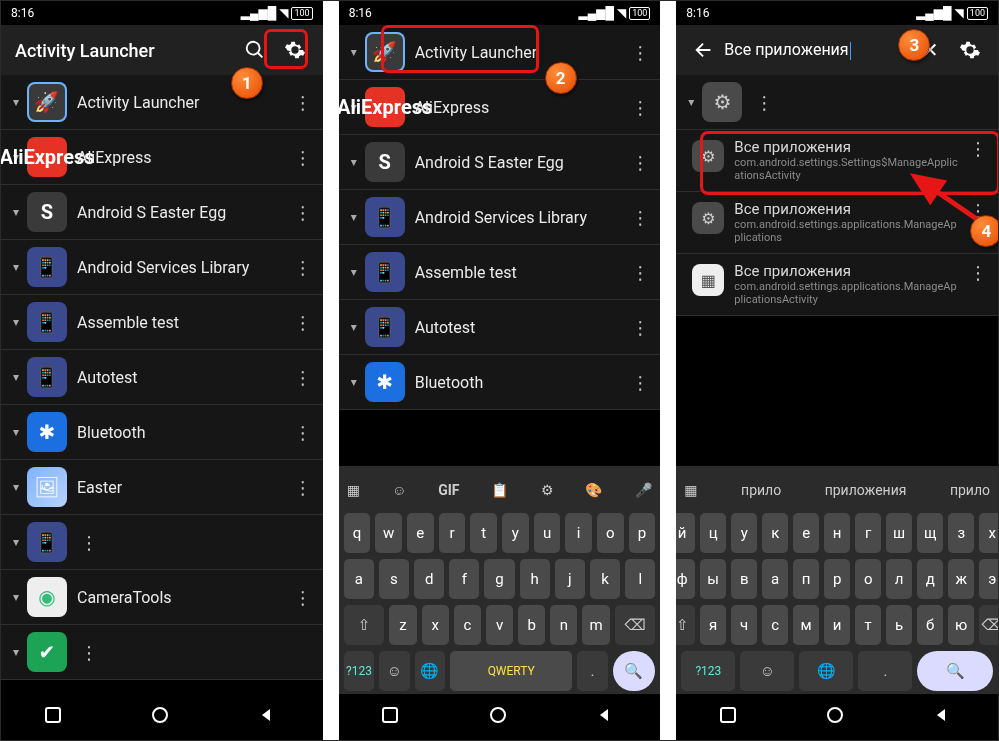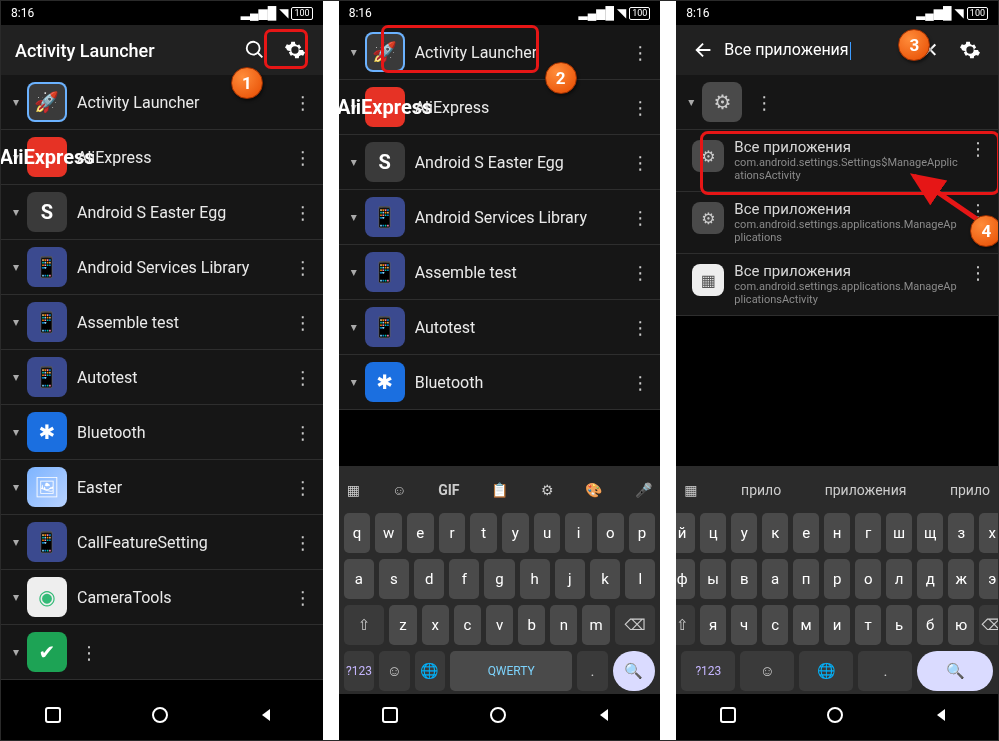--- a/index.html
+++ b/index.html
@@ -44,23 +44,23 @@
   .navbar .nb { color:#fff; width:28px; height:28px; cursor:pointer;}
   
   .kbd { position:absolute; left:0; right:0; bottom:46px; background:#2b2b2b; padding-top:4px;}
   .kbd .sugrow { height:40px; display:flex; align-items:center; justify-content:space-between; padding:0 8px; gap:10px;}
   .kbd .sugrow .sg { color:#ccc; font-size:14px; flex-shrink:0; cursor:pointer;}
   .sugtxt { color:#ccc; font-size:14px; cursor:pointer;}
   .kbd .krow { display:flex; justify-content:center; gap:5px; padding:3px 5px;}
   .kbd .key { background:#4a4a4a; color:#fff; border-radius:5px; height:40px; min-width:26px; flex:1; display:flex; align-items:center; justify-content:center; font-size:15px; cursor:pointer;}
   .kbd .key.dark { background:#3a3a3a; color:#ccc;}
   .kbd .key.wide { flex:1.5; }
-  .kbd .key.space { flex:4; font-size:12px; color:#7dd3fc;}
+  .kbd .key.space { flex:4; font-size:12px; color:#fde047;}
   .kbd .key.srch { background:#dadbff; color:#222; border-radius:20px; flex:1.4;}
-  .kbd .key.small { font-size:12px; color:#c4b5fd;}
+  .kbd .key.small { font-size:12px; color:#5eead4;}
   
   .callout { position:absolute; width:32px; height:32px; border-radius:50%; background:radial-gradient(circle at 35% 30%, #ff8c3a, #e64a00); color:#fff; font-weight:bold; display:flex; align-items:center; justify-content:center; font-size:17px; box-shadow:1px 2px 3px rgba(0,0,0,.5); border:1px solid #a03000; z-index:30;}
   .redbox { position:absolute; border:3px solid #e61616; border-radius:7px; z-index:25; pointer-events:none;}
   .redin  { position:absolute; border:3px solid #e61616; border-radius:8px; z-index:25; pointer-events:none;}
   .arrow { position:absolute; z-index:28; pointer-events:none;}
   
   .cursor { display:inline-block; width:1px; height:18px; background:#3d9cff; vertical-align:middle; margin-left:1px;}
 </style>
 </head>
 <body>
@@ -137,21 +137,20 @@
   </div>
         <div class="row">
     <div class="chev">▾</div>
     <div class="ico ic-bokeh">🖼</div>
     <div class="lbl">Easter</div>
     <div class="more">⋮</div>
   </div>
         <div class="row">
     <div class="chev">▾</div>
     <div class="ico ic-and">📱</div>
-    <div class="lbl">CallFeatureSetting</div>
     <div class="more">⋮</div>
   </div>
         <div class="row">
     <div class="chev">▾</div>
     <div class="ico ic-cam">◉</div>
     <div class="lbl">CameraTools</div>
     <div class="more">⋮</div>
   </div>
         <div class="row">
     <div class="chev">▾</div>

